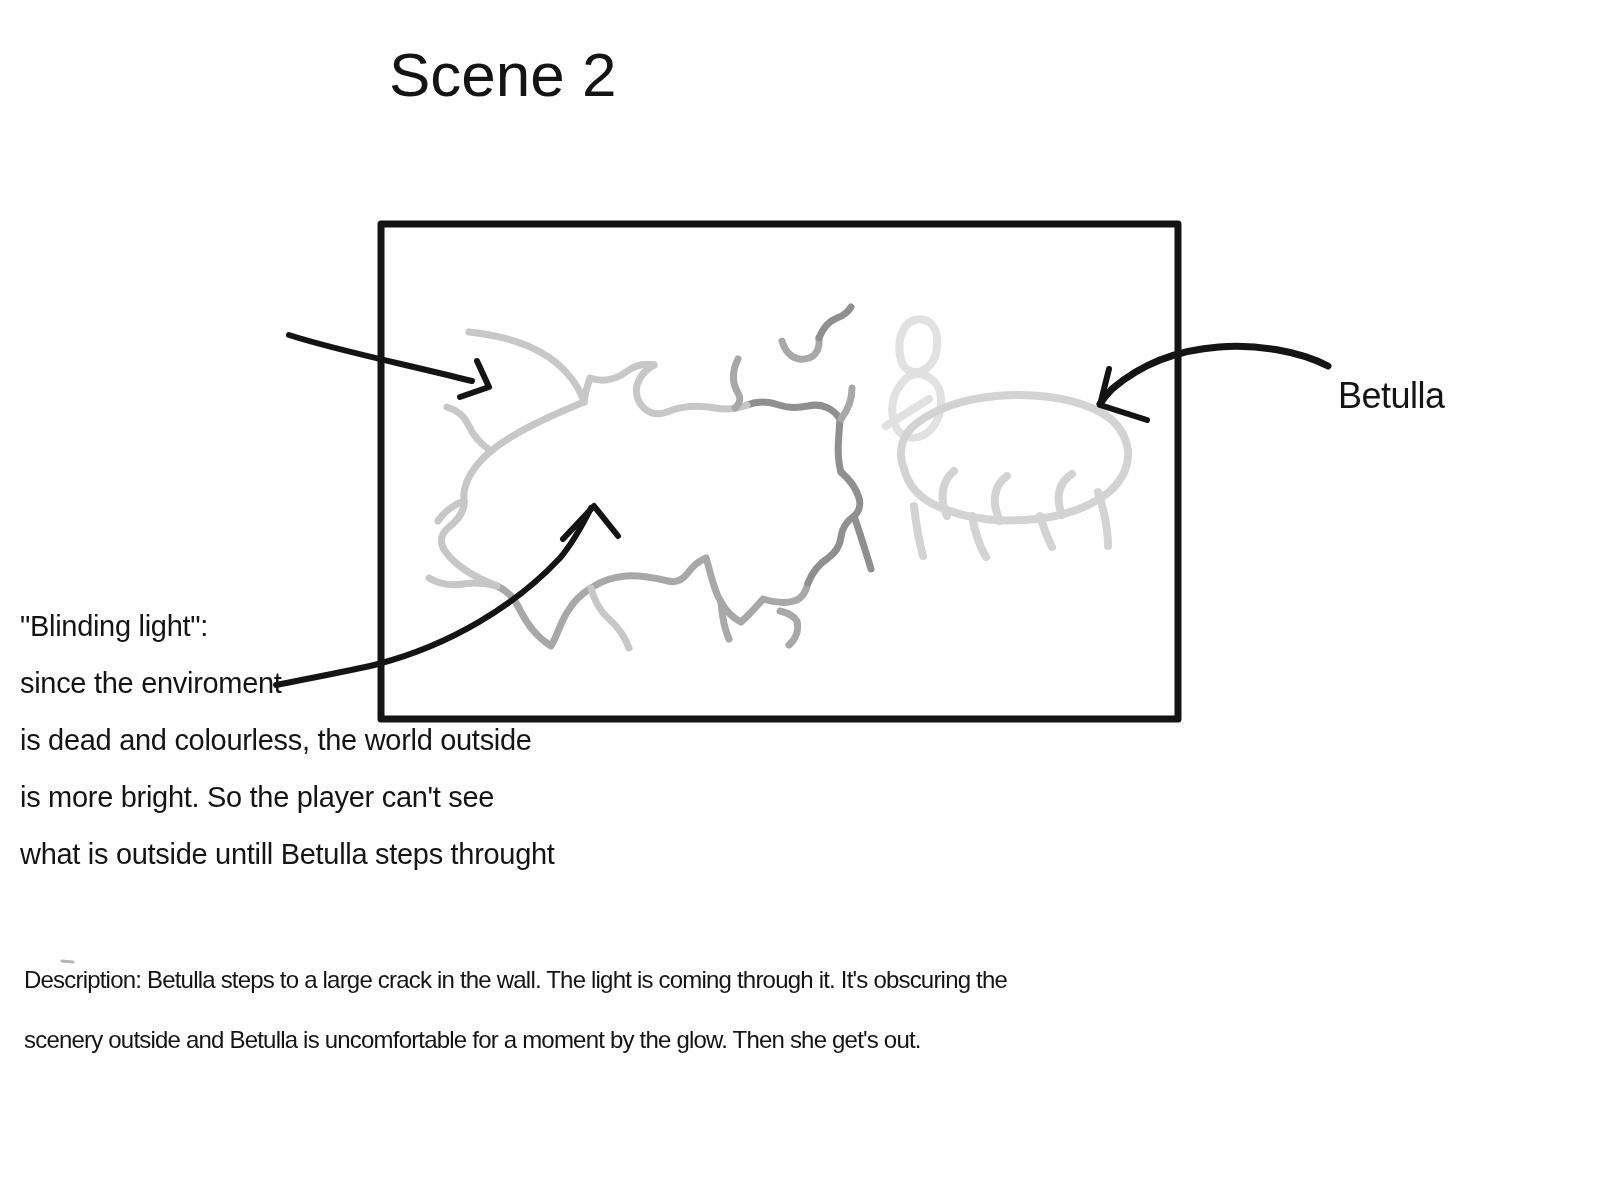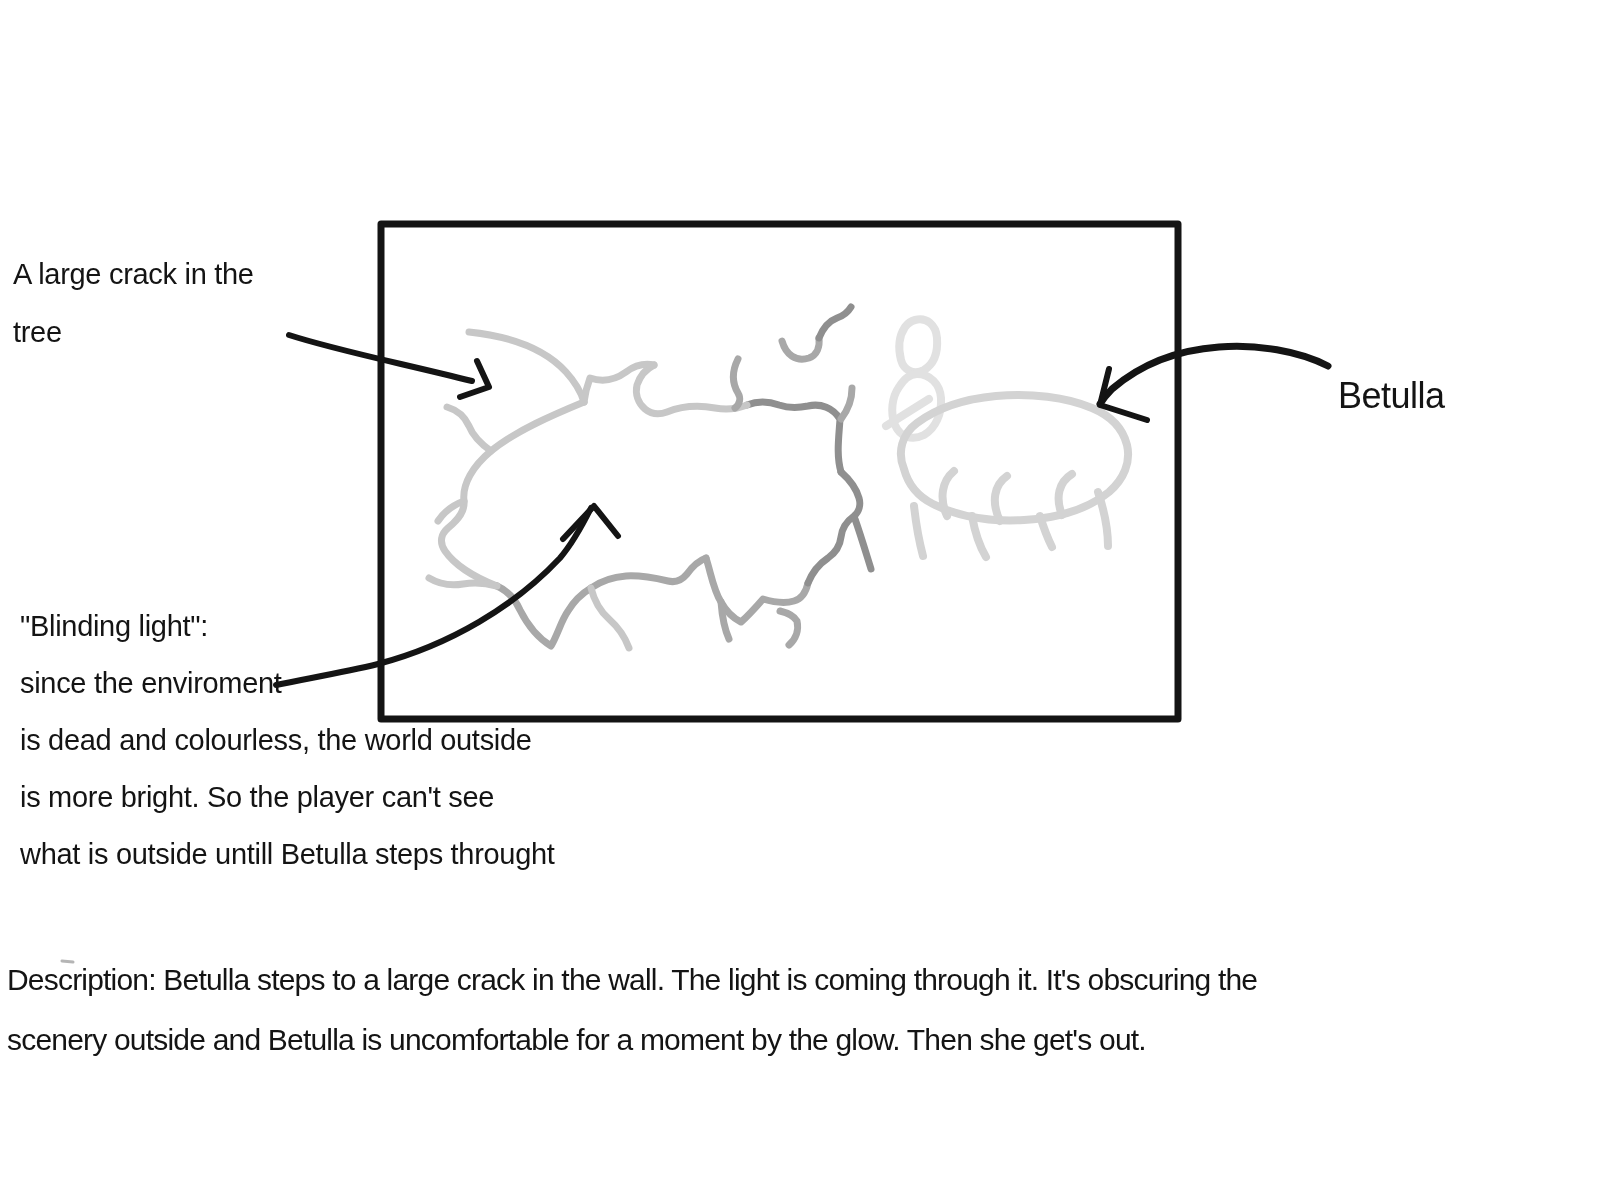--- a/index.html
+++ b/index.html
@@ -20,30 +20,29 @@
     overflow:hidden;
     font-family:"Liberation Sans", sans-serif;
     color:var(--ink);
   }
   .sketch-layer{position:absolute;left:0;top:0;width:1600px;height:1200px;}
   .txt{position:absolute;white-space:pre-line;color:var(--ink);}
   .scene-title{left:389px;top:40px;font-size:62px;line-height:70px;letter-spacing:0px;}
   .crack-note{left:13px;top:245px;font-size:29px;line-height:58px;letter-spacing:-0.3px;}
   .blinding-note{left:20px;top:598px;font-size:29px;line-height:57px;letter-spacing:-0.3px;}
   .betulla-note{left:1314px;top:374px;font-size:36px;line-height:44px;letter-spacing:-0.5px;margin-left:24px;}
-  .description{left:7px;top:950px;font-size:30px;line-height:60px;letter-spacing:-0.8px;}
+  .description{left:24px;top:950px;font-size:24px;line-height:60px;letter-spacing:-0.8px;}
   svg *{vector-effect:non-scaling-stroke;}
 </style>
 </head>
 <body>
 
 <div class="canvas">
 
-  <div class="txt crack-note">A large crack in the
-tree</div>
+  <div class="txt scene-title">Scene 2</div>
   <div class="txt blinding-note">"Blinding light":
 since the enviroment
 is dead and colourless, the world outside
 is more bright. So the player can't see
 what is outside untill Betulla steps throught</div>
   <div class="txt betulla-note">Betulla</div>
   <div class="txt description">Description: Betulla steps to a large crack in the wall. The light is coming through it. It's obscuring the
 scenery outside and Betulla is uncomfortable for a moment by the glow. Then she get's out.</div>
 
   <svg class="sketch-layer" viewBox="0 0 1600 1200" xmlns="http://www.w3.org/2000/svg" fill="none" stroke-linecap="round" stroke-linejoin="round">

